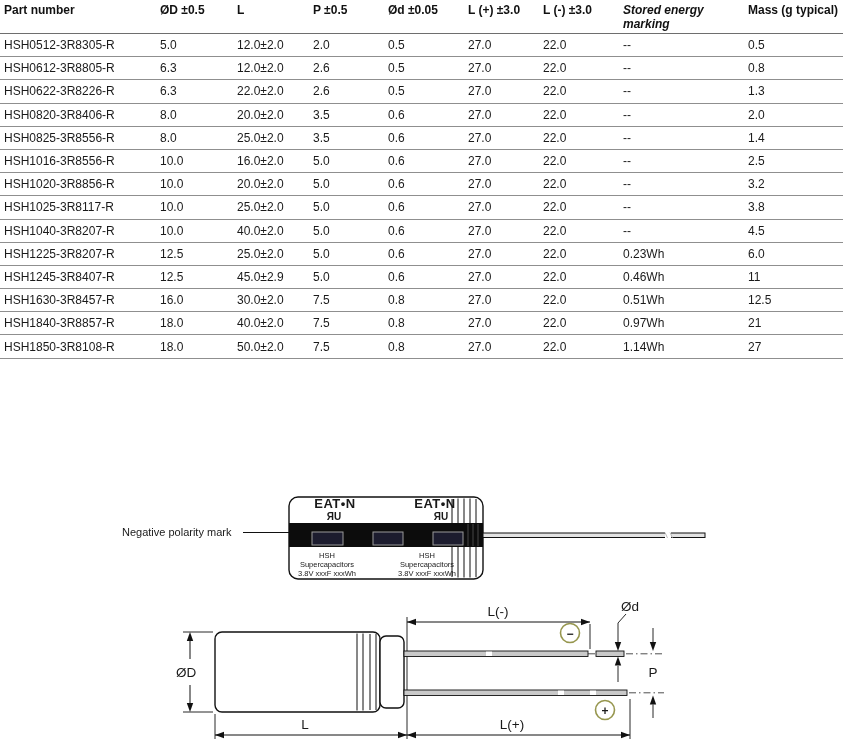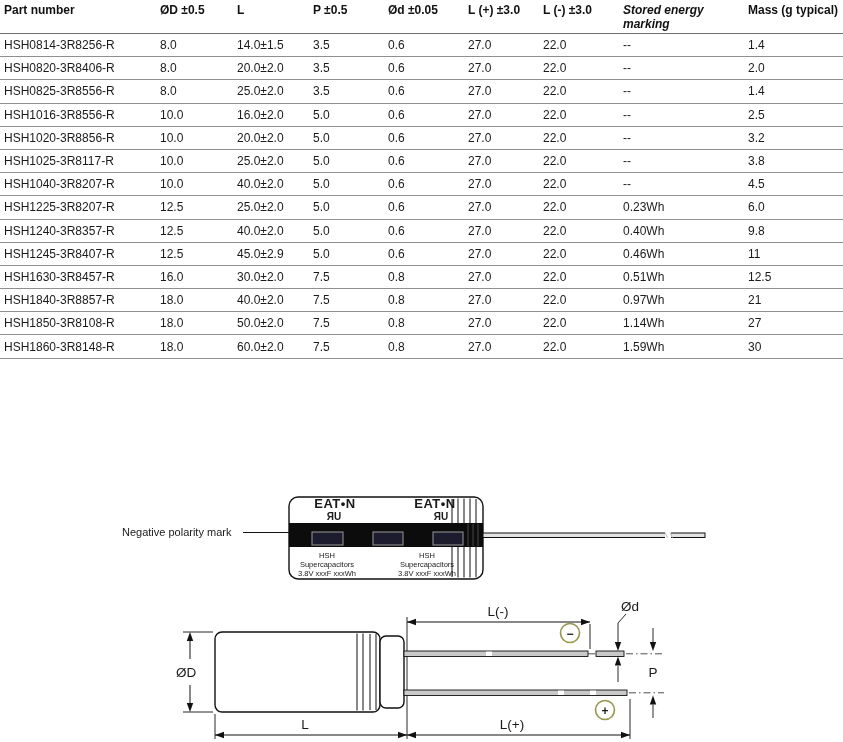--- a/index.html
+++ b/index.html
@@ -55,29 +55,51 @@
           <th>P ±0.5</th>
           <th>Ød ±0.05</th>
           <th>L (+) ±3.0</th>
           <th>L (-) ±3.0</th>
           <th>Stored energy marking</th>
           <th>Mass (g typical)</th>
         </tr>
     </thead>
     <tbody>
         <tr>
-          <td>HSH0814-3R8256-R</td>
-          <td>8.0</td>
-          <td>14.0±1.5</td>
-          <td>3.5</td>
-          <td>0.6</td>
-          <td>27.0</td>
-          <td>22.0</td>
-          <td>--</td>
-          <td>1.4</td>
+          <td>HSH0512-3R8305-R</td>
+          <td>5.0</td>
+          <td>12.0±2.0</td>
+          <td>2.0</td>
+          <td>0.5</td>
+          <td>27.0</td>
+          <td>22.0</td>
+          <td>--</td>
+          <td>0.5</td>
+        </tr>
+        <tr>
+          <td>HSH0612-3R8805-R</td>
+          <td>6.3</td>
+          <td>12.0±2.0</td>
+          <td>2.6</td>
+          <td>0.5</td>
+          <td>27.0</td>
+          <td>22.0</td>
+          <td>--</td>
+          <td>0.8</td>
+        </tr>
+        <tr>
+          <td>HSH0622-3R8226-R</td>
+          <td>6.3</td>
+          <td>22.0±2.0</td>
+          <td>2.6</td>
+          <td>0.5</td>
+          <td>27.0</td>
+          <td>22.0</td>
+          <td>--</td>
+          <td>1.3</td>
         </tr>
         <tr>
           <td>HSH0820-3R8406-R</td>
           <td>8.0</td>
           <td>20.0±2.0</td>
           <td>3.5</td>
           <td>0.6</td>
           <td>27.0</td>
           <td>22.0</td>
           <td>--</td>
@@ -141,31 +163,20 @@
         <tr>
           <td>HSH1225-3R8207-R</td>
           <td>12.5</td>
           <td>25.0±2.0</td>
           <td>5.0</td>
           <td>0.6</td>
           <td>27.0</td>
           <td>22.0</td>
           <td>0.23Wh</td>
           <td>6.0</td>
-        </tr>
-        <tr>
-          <td>HSH1240-3R8357-R</td>
-          <td>12.5</td>
-          <td>40.0±2.0</td>
-          <td>5.0</td>
-          <td>0.6</td>
-          <td>27.0</td>
-          <td>22.0</td>
-          <td>0.40Wh</td>
-          <td>9.8</td>
         </tr>
         <tr>
           <td>HSH1245-3R8407-R</td>
           <td>12.5</td>
           <td>45.0±2.9</td>
           <td>5.0</td>
           <td>0.6</td>
           <td>27.0</td>
           <td>22.0</td>
           <td>0.46Wh</td>
@@ -196,31 +207,20 @@
         <tr>
           <td>HSH1850-3R8108-R</td>
           <td>18.0</td>
           <td>50.0±2.0</td>
           <td>7.5</td>
           <td>0.8</td>
           <td>27.0</td>
           <td>22.0</td>
           <td>1.14Wh</td>
           <td>27</td>
-        </tr>
-        <tr>
-          <td>HSH1860-3R8148-R</td>
-          <td>18.0</td>
-          <td>60.0±2.0</td>
-          <td>7.5</td>
-          <td>0.8</td>
-          <td>27.0</td>
-          <td>22.0</td>
-          <td>1.59Wh</td>
-          <td>30</td>
         </tr>
       </tbody>
   </table>
 
   <svg class="fig" style="top:488px" width="843" height="107" viewBox="0 0 843 107">
     <g>
 
       <rect x="289" y="9" width="194" height="82" rx="9" class="bodyline" stroke-width="1.6"></rect>
 
       <path d="M452,11 V89 M458,10.5 V89.5 M464,10.5 V89.5 M470,10.5 V89.5 M476,11 V89" stroke="#111" stroke-width="1" fill="none"></path>

